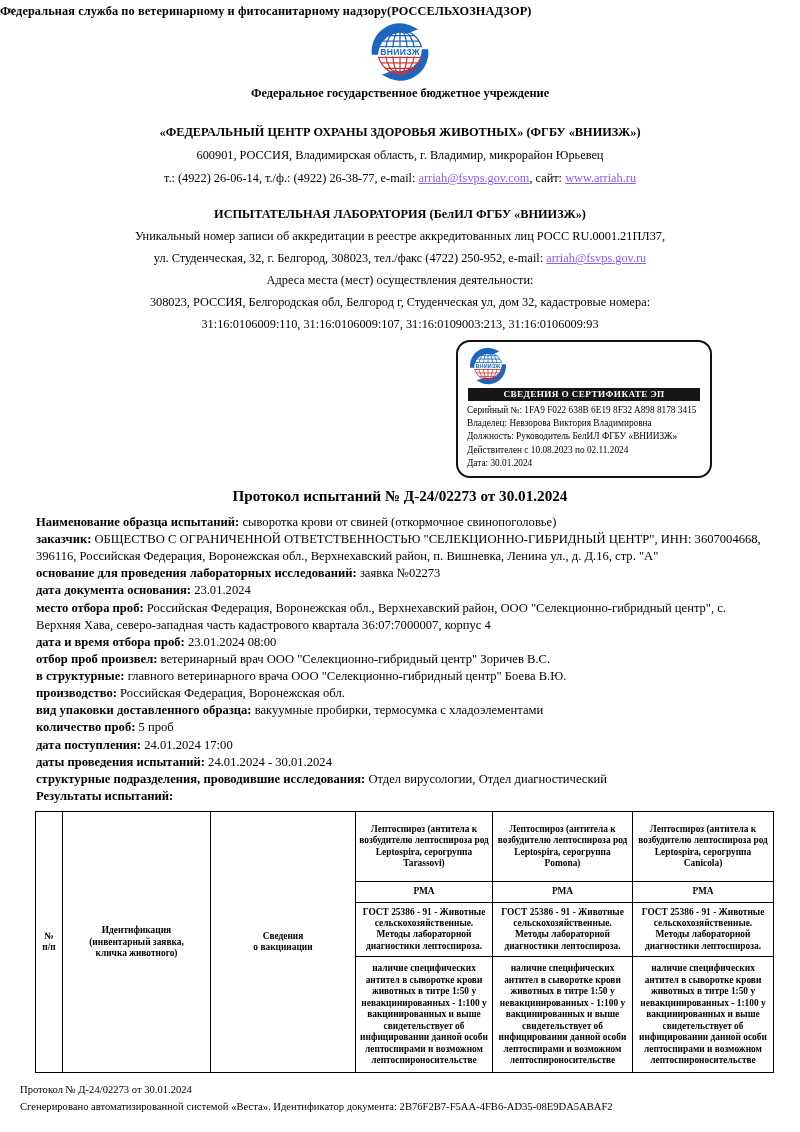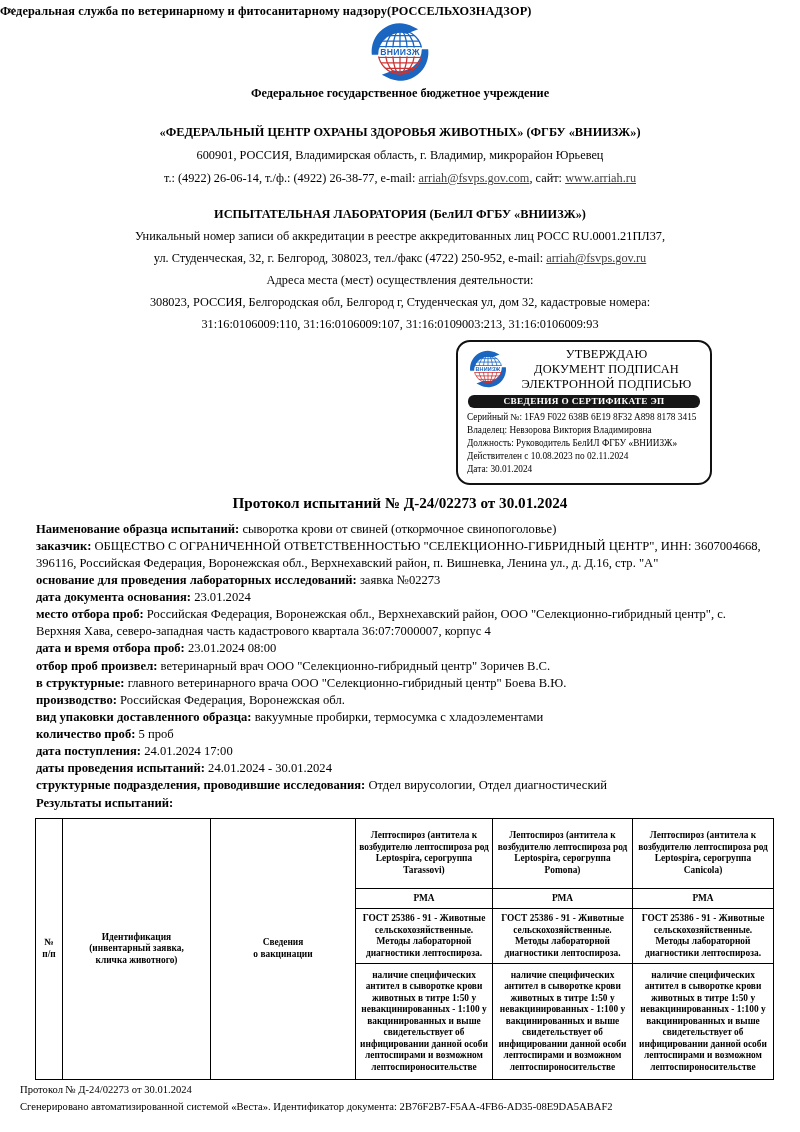--- a/index.html
+++ b/index.html
@@ -11,33 +11,33 @@
   .b { font-weight:bold; }
   .artifact { position:absolute; left:8px; top:6px; font-size:9px; color:#333; }
   .agency { padding-top:4px; font-size:12.3px; font-weight:bold; text-align:left; letter-spacing:.1px; }
   .logo-wrap { text-align:center; margin-top:3px; line-height:0; }
   .logo-big { width:66px; height:60px; }
   .hline { font-size:12.3px; text-align:center; }
   .inst-type { margin-top:4px; }
   .inst-name { margin-top:24px; }
   .inst-addr { margin-top:8px; }
   .inst-contacts { margin-top:8px; }
-  a.doc-link { color:#404040; }
+  a.doc-link { color:#8b5cf6; }
   .lab-title { margin-top:21px; }
   .lab-line { margin-top:7px; }
   .stamp {
     width:256px; margin:8px 88px 0 auto; border:2px solid #111;
     border-radius:14px; padding:5px 9px 6px;
   }
   .stamp-head { display:flex; align-items:center; gap:3px; }
   .logo-small { width:42px; height:38px; flex:0 0 auto; }
   .stamp-title { flex:1; text-align:center; font-size:12.4px; line-height:1.2; letter-spacing:.2px; white-space:nowrap; }
   .cert-bar {
     background:#161616; color:#fff; text-align:center; font-size:9.2px; font-weight:bold;
-    letter-spacing:.4px; margin:3px 1px; padding:1px 0 2px; white-space:nowrap;border-radius:6px;
+    letter-spacing:.4px; margin:3px 1px; padding:1px 0 2px; white-space:nowrap;
   }
   .cert-lines { font-size:9.3px; line-height:1.42; }
   .doc-title { font-size:15.2px; font-weight:bold; text-align:center; margin-top:9px; }
   .fields { margin:9px 28px 0 36px; font-size:12.6px; line-height:1.36; }
   table.results { border-collapse:collapse; table-layout:fixed; width:738px; margin:6px 0 0 35px; }
   table.results td {
     border:1px solid #000; font-weight:bold; font-size:9.4px; line-height:1.22;
     text-align:center; vertical-align:middle; padding:4px 3px;
   }
   .pre { white-space:pre-line; }
@@ -102,25 +102,20 @@
 <div class="hline lab-line"><span>ул. Студенческая, 32, г. Белгород, 308023, тел./факс (4722) 250-952, e-mail: </span><a class="doc-link" href="#">arriah@fsvps.gov.ru</a></div>
 <div class="hline lab-line">Адреса места (мест) осуществления деятельности:</div>
 <div class="hline lab-line">308023, РОССИЯ, Белгородская обл, Белгород г, Студенческая ул, дом 32, кадастровые номера:</div>
 <div class="hline lab-line">31:16:0106009:110, 31:16:0106009:107, 31:16:0109003:213, 31:16:0106009:93</div>
 
 <div class="stamp">
   <div class="stamp-head">
     <svg class="logo-small" viewBox="0 0 72 66">
         <use href="#vniizh-logo"></use>
       </svg>
-    <div class="stamp-title">
-      <div>УТВЕРЖДАЮ</div>
-      <div>ДОКУМЕНТ ПОДПИСАН</div>
-      <div>ЭЛЕКТРОННОЙ ПОДПИСЬЮ</div>
-    </div>
   </div>
   <div class="cert-bar">СВЕДЕНИЯ О СЕРТИФИКАТЕ ЭП</div>
   <div class="cert-lines">
     <div>Серийный №: 1FA9 F022 638B 6E19 8F32 A898 8178 3415</div>
     <div>Владелец: Невзорова Виктория Владимировна</div>
     <div>Должность: Руководитель БелИЛ ФГБУ «ВНИИЗЖ»</div>
     <div>Действителен с 10.08.2023 по 02.11.2024</div>
     <div>Дата: 30.01.2024</div>
   </div>
 </div>

